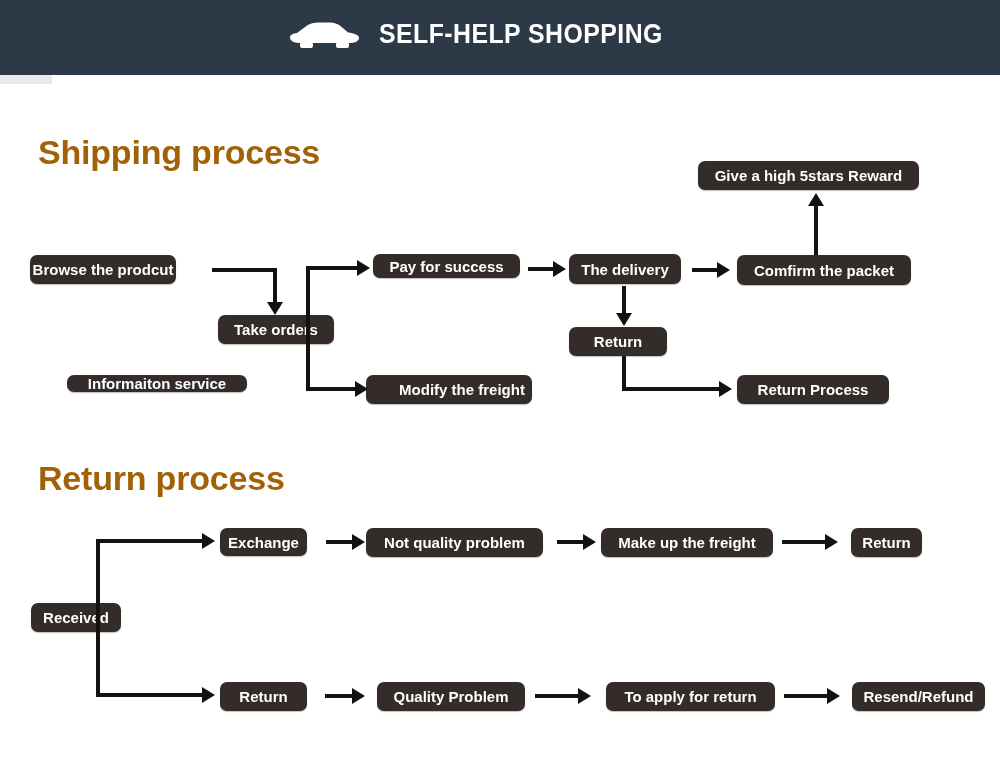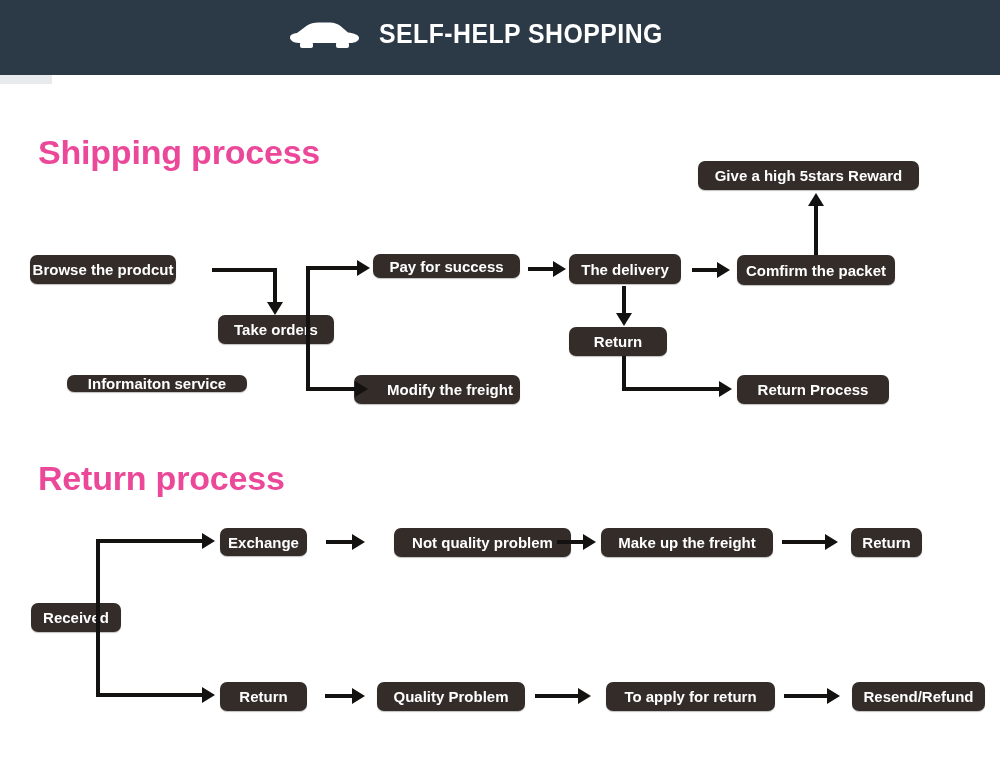--- a/index.html
+++ b/index.html
@@ -48,21 +48,21 @@
     position: absolute;
     left: 0; top: 75px;
     width: 52px;
     height: 9px;
     background: #e8eaee;
   }
 
   
   .section-title {
     position: absolute;
-    color: #ec4899;
+    color: #a16207;
     font-family: "Liberation Sans", sans-serif;
     font-weight: bold;
     font-size: 34px;
     letter-spacing: -0.2px;
     white-space: nowrap;
   }
   #shipping-title { left: 38px; top: 133px; }
   #return-title   { left: 38px; top: 459px; }
 
   
@@ -132,25 +132,25 @@
 <div class="section-title" id="shipping-title">Shipping process</div>
 
 <div class="node" style="left:30px; top:255px; width:146px; height:29px;">Browse the prodcut</div>
 
 <div class="node" style="left:218px; top:315px; width:116px; height:29px;">Take orders</div>
 
 <div class="node" style="left:30px; top:375px; width:180px; height:17px;margin-left:37px;">Informaiton service</div>
 
 <div class="node" style="left:373px; top:254px; width:147px; height:24px;">Pay for success</div>
 
-<div class="node" style="left:354px; top:375px; width:166px; height:29px;padding-left:36px;">Modify the freight</div>
+<div class="node" style="left:366px; top:375px; width:166px; height:29px;padding-left:36px;">Modify the freight</div>
 
 <div class="node" style="left:569px; top:254px; width:112px; height:30px;">The delivery</div>
 
-<div class="node" style="left:737px; top:255px; width:158px; height:30px;">Comfirm the packet</div>
+<div class="node" style="left:737px; top:255px; width:174px; height:30px;">Comfirm the packet</div>
 
 <div class="node" style="left:698px; top:161px; width:221px; height:29px;">Give a high 5stars Reward</div>
 
 <div class="node" style="left:569px; top:327px; width:98px; height:29px;">Return</div>
 
 <div class="node" style="left:737px; top:375px; width:152px; height:29px;">Return Process</div>
 
 <div class="line-h" style="left:212px; top:268px; width:65px;"></div>
 <div class="line-v" style="left:273px; top:268px; height:35px;"></div>
 <div class="arrow-d" style="left:267px; top:302px;"></div>
@@ -176,21 +176,21 @@
 <div class="line-v" style="left:622px; top:356px; height:33px;"></div>
 <div class="line-h" style="left:622px; top:387px; width:98px;"></div>
 <div class="arrow-r" style="left:719px; top:381px;"></div>
 
 <div class="section-title" id="return-title">Return process</div>
 
 <div class="node" style="left:31px; top:603px; width:90px; height:29px;">Received</div>
 
 <div class="node" style="left:220px; top:528px; width:87px; height:28px;text-align:right;">Exchange</div>
 
-<div class="node" style="left:394px; top:528px; width:177px; height:29px;">Not quality problem</div>
+<div class="node" style="left:366px; top:528px; width:177px; height:29px;">Not quality problem</div>
 
 <div class="node" style="left:601px; top:528px; width:172px; height:29px;">Make up the freight</div>
 
 <div class="node" style="left:851px; top:528px; width:71px; height:29px;">Return</div>
 
 <div class="node" style="left:220px; top:682px; width:87px; height:29px;">Return</div>
 
 <div class="node" style="left:377px; top:682px; width:148px; height:29px;">Quality Problem</div>
 
 <div class="node" style="left:606px; top:682px; width:169px; height:29px;">To apply for return</div>

